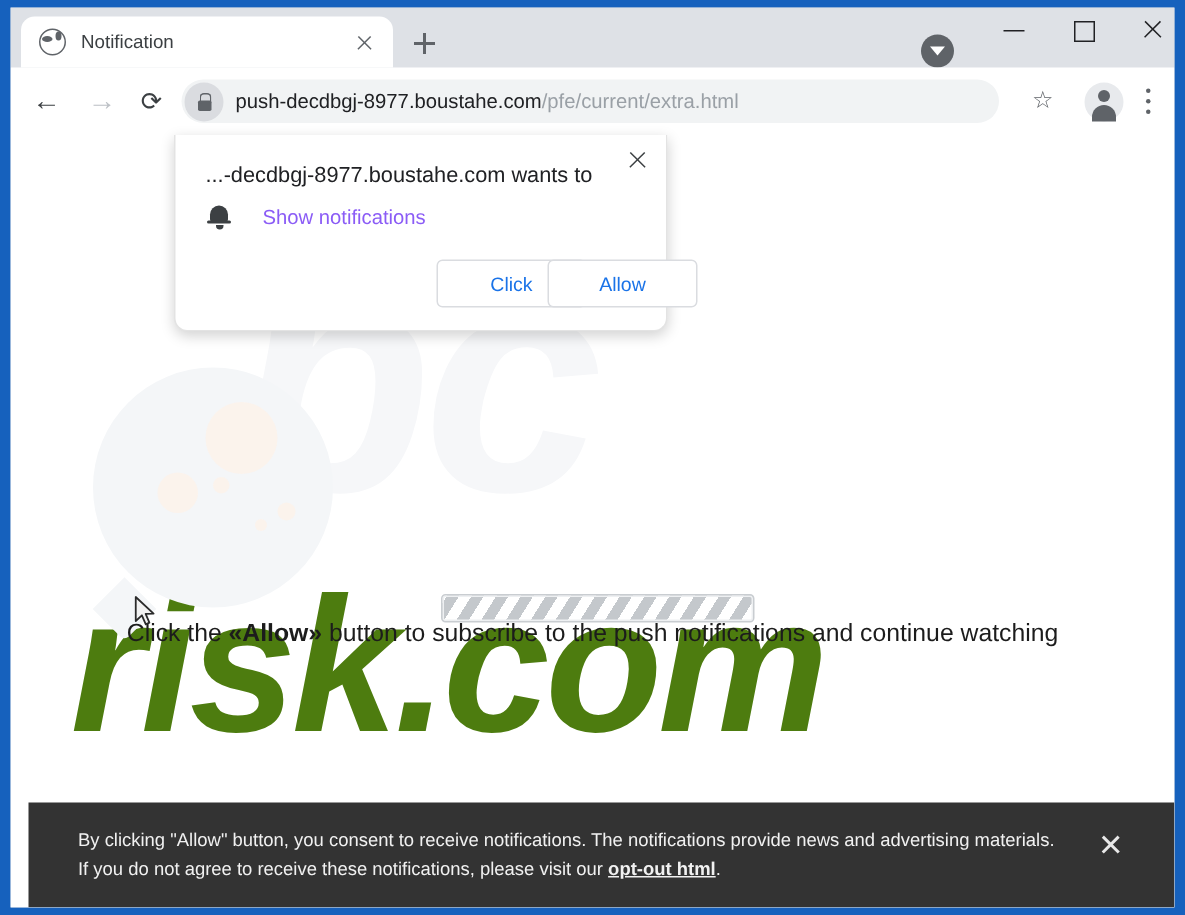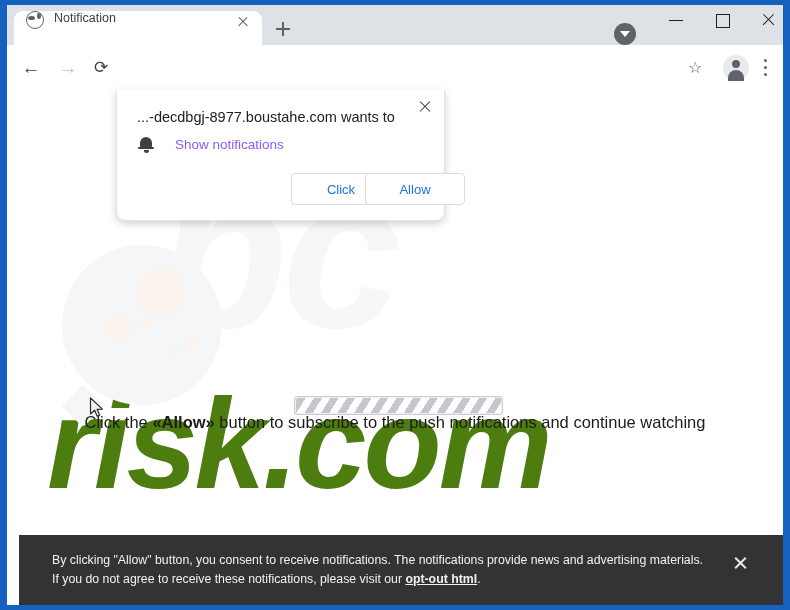--- a/index.html
+++ b/index.html
@@ -31,21 +31,21 @@
     width: 776px; height: 40px;
     background: #dee1e6;
   }
 
   .tab {
     position: absolute;
     left: 7px; top: 6px;
     width: 248px; height: 34px;
     background: #ffffff;
     border-radius: 9px 9px 0 0;
-    display: flex; align-items: flex-start;
+    display: flex; align-items: center;
   }
   .tab-fav {
     width: 16px; height: 16px;
     margin-left: 12px;
     border: 1.6px solid #5f6368;
     border-radius: 50%;
     position: relative;
     flex: 0 0 auto;
     background: #fff;
   }
@@ -462,20 +462,27 @@
       <div class="wctl wctl-min"></div>
       <div class="wctl wctl-max"></div>
       <div class="wctl wctl-cls"></div>
     </div>
 
     <div class="toolbar">
       <div class="navbtn nav-back">←</div>
       <div class="navbtn nav-fwd">→</div>
       <div class="navbtn nav-rel">⟳</div>
 
+      <div class="omnibox">
+        <span class="lockchip">
+          <span class="lockbody"></span>
+          <span class="lockshk"></span>
+        </span>
+        <span class="url"><span class="host">push-decdbgj-8977.boustahe.com</span><span class="path">/pfe/current/extra.html</span></span>
+      </div>
 
       <div class="star">☆</div>
       <div class="avatar"></div>
       <div class="kebab">
         <i></i>
           <i></i>
           <i></i>
       </div>
     </div>
 

